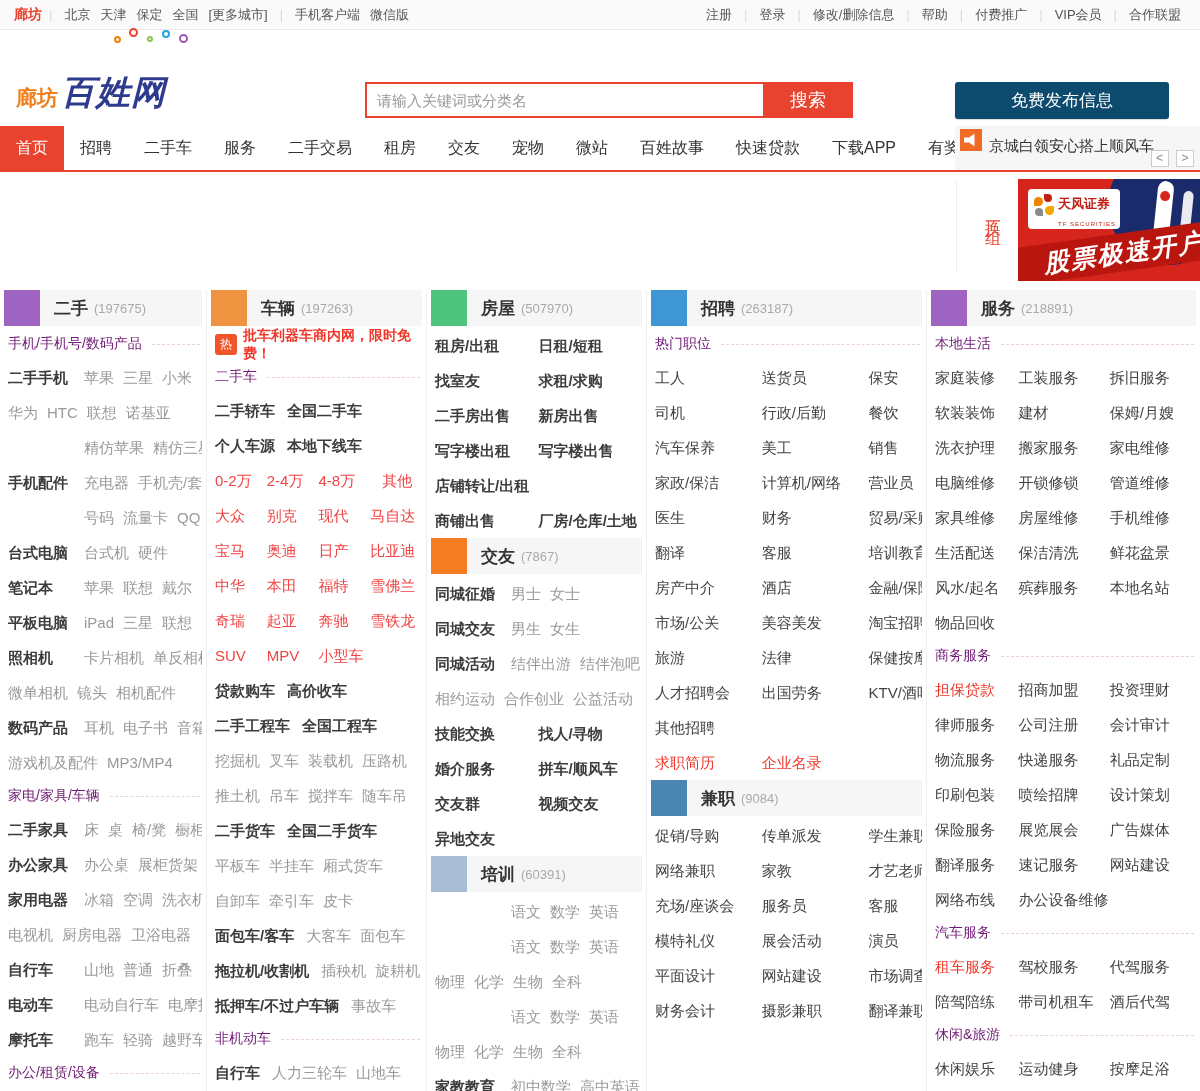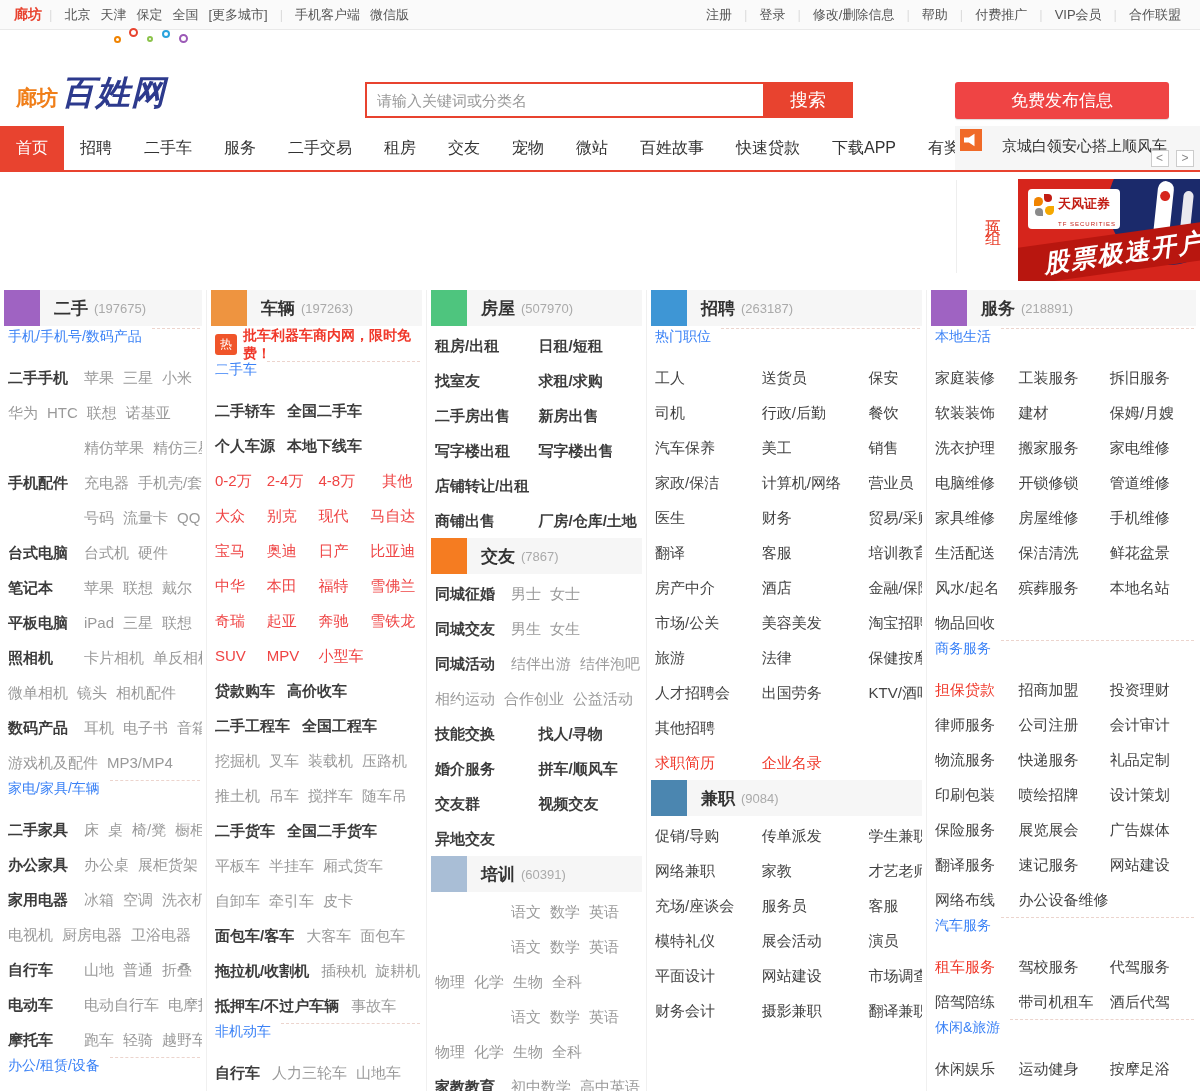--- a/index.html
+++ b/index.html
@@ -23,35 +23,35 @@
   .logo-dots span { position:absolute; border-radius:50%; border:2px solid; background:#fff; }
   .search-wrap { position:absolute; left:365px; top:52px; display:flex; }
   .search-input { width:398px; height:36px; border:2px solid #e8432f; border-right:none;
     font-size:15px; padding:0 10px; color:#333; outline:none; }
   .search-input::placeholder { color:#999; }
   .search-btn { width:90px; height:36px; background:#e8432f; color:#fff; border:none;
     font-size:18px; cursor:pointer; }
   .hot-keywords { position:absolute; left:368px; top:94px; font-size:13px; color:#999; }
   .hot-keywords a { color:#999; margin-right:8px; }
   .publish-btn { position:absolute; left:955px; top:52px; width:214px; height:37px;
-    background:#ef4444; color:#fff; font-size:17px; border:none; border-radius:3px;
+    background:#0c4a6e; color:#fff; font-size:17px; border:none; border-radius:3px;
     cursor:pointer; box-shadow:0 1px 1px rgba(0,0,0,.15); }
   .modify-link { position:absolute; left:955px; top:96px; width:214px; text-align:center;
     font-size:13px; color:#999; display:block; }
 
   
   .nav { height:46px; background:#fff; border-bottom:2px solid #e8432f; position:relative;
     display:flex; align-items:stretch; }
   .nav-item { line-height:44px; padding:0 16px; font-size:16px; color:#333; }
   .nav-item.active { background:#e8432f; color:#fff; }
   .announce { position:absolute; right:0; top:0; width:245px; height:44px; background:#f6f6f6; }
   .speaker { position:absolute; left:5px; top:3px; width:22px; height:22px; background:#f06a28; }
   .speaker i { position:absolute; left:4px; top:4px; width:14px; height:14px; background:#fff;
     clip-path:polygon(0 32%, 35% 32%, 75% 5%, 75% 95%, 35% 68%, 0 68%); }
-  .announce-text { position:absolute; left:47px; top:11px; font-size:15px; color:#333; }
+  .announce-text { position:absolute; left:34px; top:11px; font-size:15px; color:#333; }
   .announce-arrows { position:absolute; right:6px; bottom:3px; }
   .arrow-btn { display:inline-block; width:18px; height:17px; line-height:15px; text-align:center;
     border:1px solid #ccc; background:#fff; color:#888; font-size:12px; margin-left:3px; }
 
   
   .banner { height:109px; position:relative; background:#fff; }
   .banner-line { position:absolute; left:956px; top:8px; height:93px; border-left:1px solid #eee; }
   .change-group { position:absolute; left:982px; top:36px; writing-mode:vertical-rl;
     color:#e8432f; font-size:16px; letter-spacing:5px; }
   .ad { position:absolute; left:1018px; top:7px; width:182px; height:102px;
@@ -75,21 +75,21 @@
     line-height:38px; letter-spacing:2px; white-space:nowrap; }
 
   
   .main { display:flex; padding-top:9px; }
   .col { padding:0 4px; border-right:1px solid #f0f0f0; }
   .col:last-child { border-right:none; }
   .cat { height:36px; background:#f6f6f6; display:flex; align-items:center; margin-bottom:2px; }
   .cat-icon { width:36px; height:36px; flex:0 0 36px; }
   .cat-title { font-size:17px; font-weight:bold; color:#333; margin-left:14px; }
   .cat-count { font-size:13px; color:#aaa; margin-left:6px; }
-  .sec { height:32px; display:flex; align-items:flex-start; color:#3b82f6; font-size:14px;
+  .sec { height:32px; display:flex; align-items:center; color:#701a75; font-size:14px;
     padding-left:4px; white-space:nowrap; }
   .sec-line { flex:1; border-top:1px dashed #ecd4cd; margin:0 2px 0 10px; }
   .hotrow { height:33px; display:flex; align-items:center; padding-left:4px; }
   .hot-badge { background:#f0552a; color:#fff; font-size:12px; padding:2px 5px;
     border-radius:3px; margin-right:6px; }
   .hot-link { color:#f0382a; font-size:14px; font-weight:bold; }
   .row { height:35px; line-height:35px; font-size:15px; white-space:nowrap;
     overflow:hidden; padding-left:4px; }
   .row.grid { display:flex; padding-left:4px; }
   .row.indent { padding-left:80px; }

